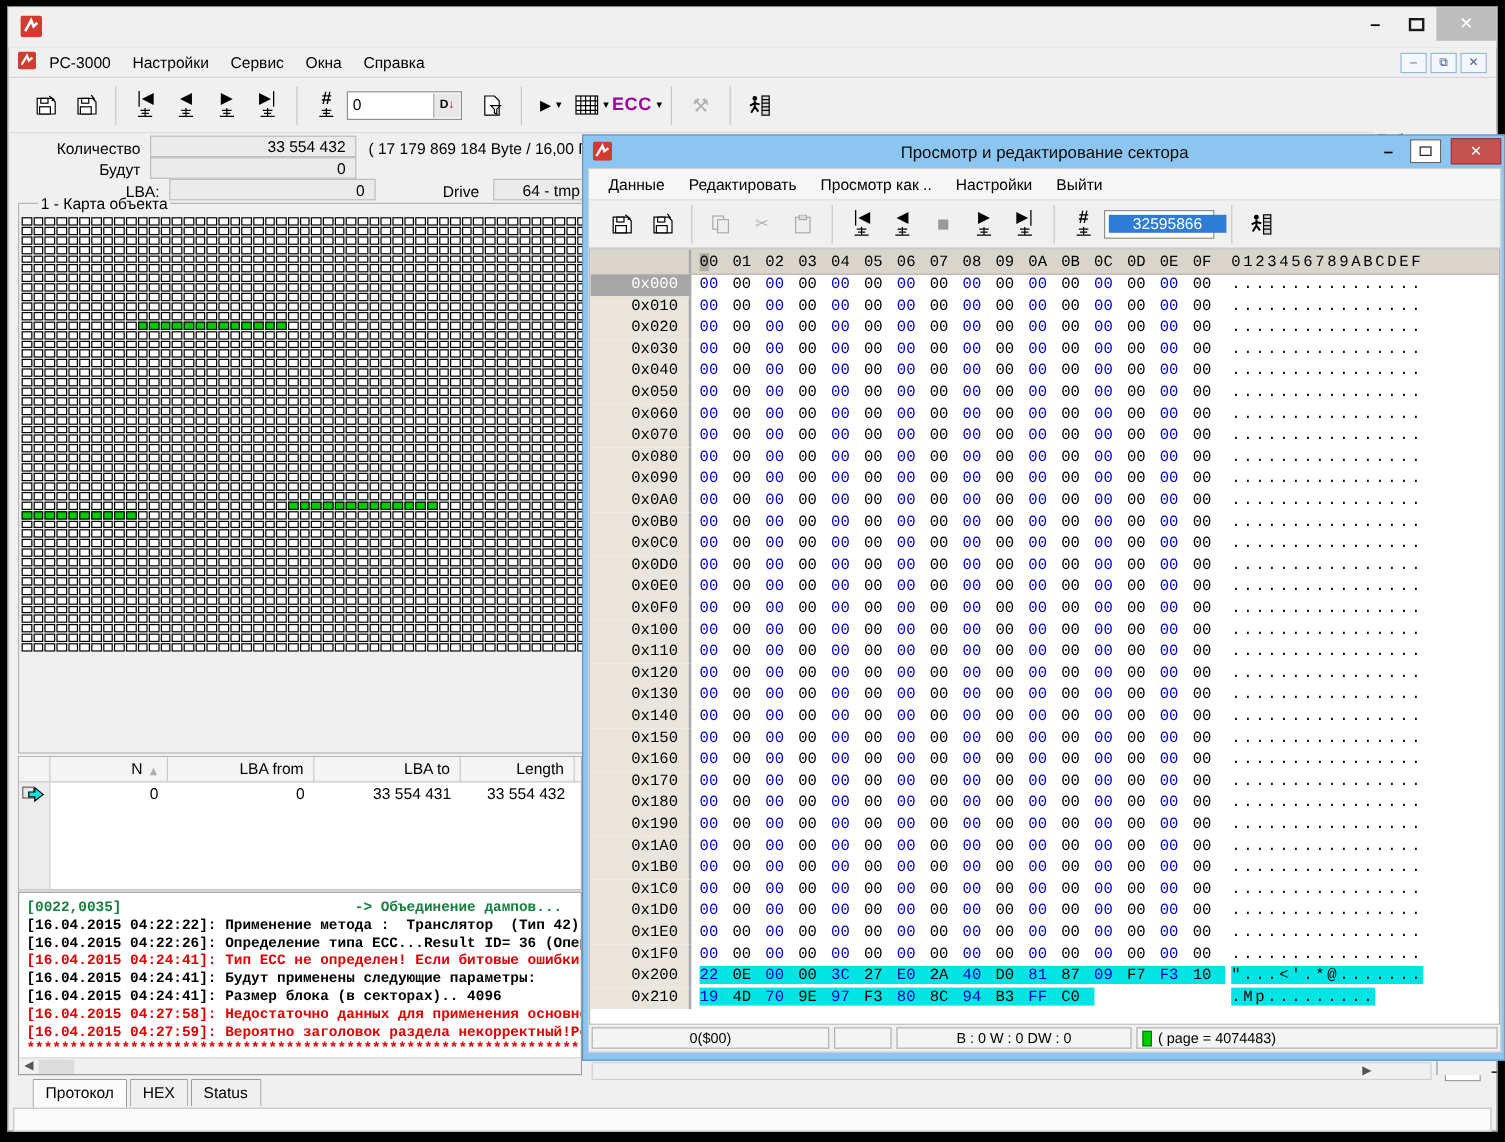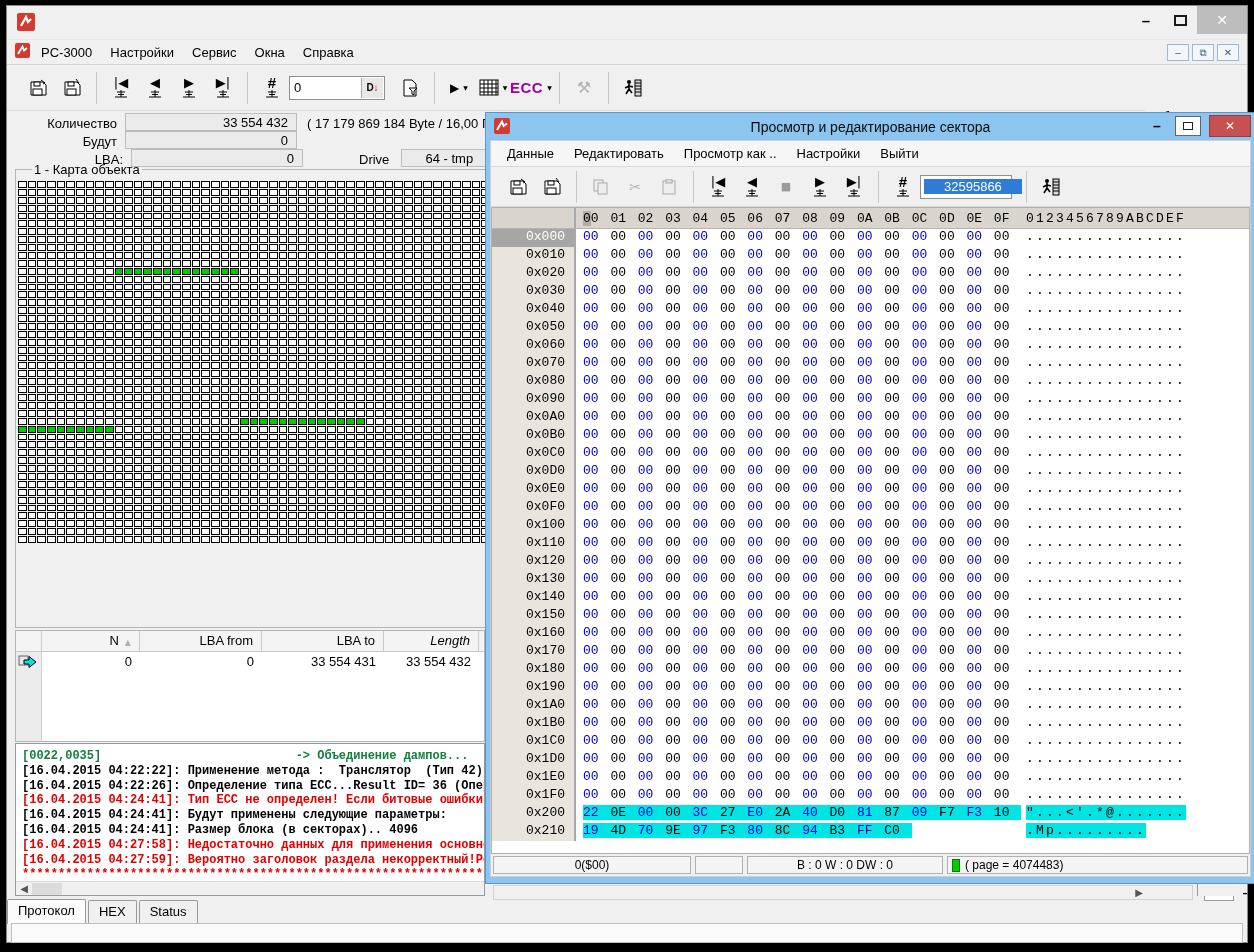--- a/index.html
+++ b/index.html
@@ -62,21 +62,21 @@
 
 
 .logpanel{position:absolute;left:8px;top:737px;width:470px;height:153px;background:#fff;border:1px solid #9a9a9a;overflow:hidden}
 .loglines{padding:5px 0 0 6px;font:bold 12px "Liberation Mono",monospace;line-height:14.8px;white-space:pre}
 .logline.green{color:#15803d}.logline.red{color:#e00000}.logline.black{color:#000}
 .hscroll{position:absolute;left:0;right:0;bottom:0;height:14px;background:#f0f0f0;border-top:1px solid #d8d8d8;display:flex;align-items:center}
 .hs-arrow{width:16px;text-align:center;font-size:10px;color:#555}
 .hs-thumb{width:30px;height:12px;background:#dcdcdc}
 
 
-.tabs{position:absolute;left:0;top:893px;height:24px;font-size:13px;display:flex;align-items:center}
+.tabs{position:absolute;left:20px;top:893px;height:24px;font-size:13px;display:flex;align-items:flex-start}
 .tab{padding:3px 10px 4px 10px;border:1px solid #9a9a9a;border-bottom:none;background:#f0f0f0;margin-right:2px;border-radius:2px 2px 0 0}
 .tab.active{background:#fbfbfb;padding-bottom:6px}
 .mainstatus{position:absolute;left:4px;top:917px;width:1232px;height:20px;background:#fafafa;border:1px solid #c0c0c0}
 
 
 .r-legend{position:absolute;left:1138px;top:103px;font-size:13px;color:#000;background:#f0f0f0;padding:0 3px}
 .r-groupline{position:absolute;left:1130px;top:110px;width:112px;height:60px;border:1px solid #b5b5b5}
 .r-btn{position:absolute;left:1176px;top:119px;width:56px;height:22px;background:#f0f0f0;border:1px solid #707070;font-size:13px;text-align:center;line-height:20px}
 .r-white{position:absolute;left:1190px;top:140px;width:46px;height:597px;background:#fff;border-left:1px solid #c9c9c9}
 .r-tools{position:absolute;left:1190px;top:737px;width:46px;height:153px;background:#f0f0f0;border-left:1px solid #9a9a9a;display:flex;flex-direction:column;align-items:center;gap:9px;padding-top:8px}
@@ -262,21 +262,21 @@
   <div class="info">
     <div class="irow" style="left:0;top:2px">
       <span class="ilabel">Количество</span>
       <span class="ifield" style="width:172px">33 554 432</span>
       <span class="iextra">( 17 179 869 184 Byte /  16,00 Гб )</span>
     </div>
     <div class="irow" style="left:0;top:20px">
       <span class="ilabel">Будут</span>
       <span class="ifield" style="width:172px">0</span>
     </div>
-    <div class="irow" style="left:6px;top:38px">
+    <div class="irow" style="left:16px;top:38px">
       <span class="ilabel">LBA:</span>
       <span class="ifield" style="width:172px">0</span>
       <span style="margin-left:56px">Drive</span>
       <span class="ifield" style="width:100px;margin-left:12px;text-align:center">64 - tmp</span>
     </div>
   </div>
 
   <fieldset class="map">
     <legend>1 - Карта объекта</legend>
     <div class="mapgrid" id="mapgrid">
@@ -2537,21 +2537,21 @@
       </div>
   </fieldset>
 
   <div class="seg-table">
     <div class="t-strip"></div>
     <div class="t-head" id="t-head">
         <span class="c" style="width: 26px;"></span>
         <span class="c" style="width: 98px;">N<span class="sortmark icon">▲</span></span>
         <span class="c" style="width: 122px;">LBA from</span>
         <span class="c" style="width: 122px;">LBA to</span>
-        <span class="c" style="width: 95px; font-style: italic;">Length</span>
+        <span class="c" style="width: 95px;">Length</span>
       </div>
     <div id="t-body">
         <div class="t-row">
           <span class="rowicon"><svg width="20" height="15" viewBox="0 0 20 15">
               <rect x="1" y="2" width="9" height="9" fill="#e6e6e6" stroke="#666"></rect>
               <polygon points="6,6 11,6 11,2.5 18,8 11,13.5 11,10 6,10" fill="#00e5e5" stroke="#000"></polygon>
             </svg></span>
           <span class="c" style="width: 26px;"></span>
           <span class="c" style="width: 98px;">0</span>
           <span class="c" style="width: 122px;">0</span>

